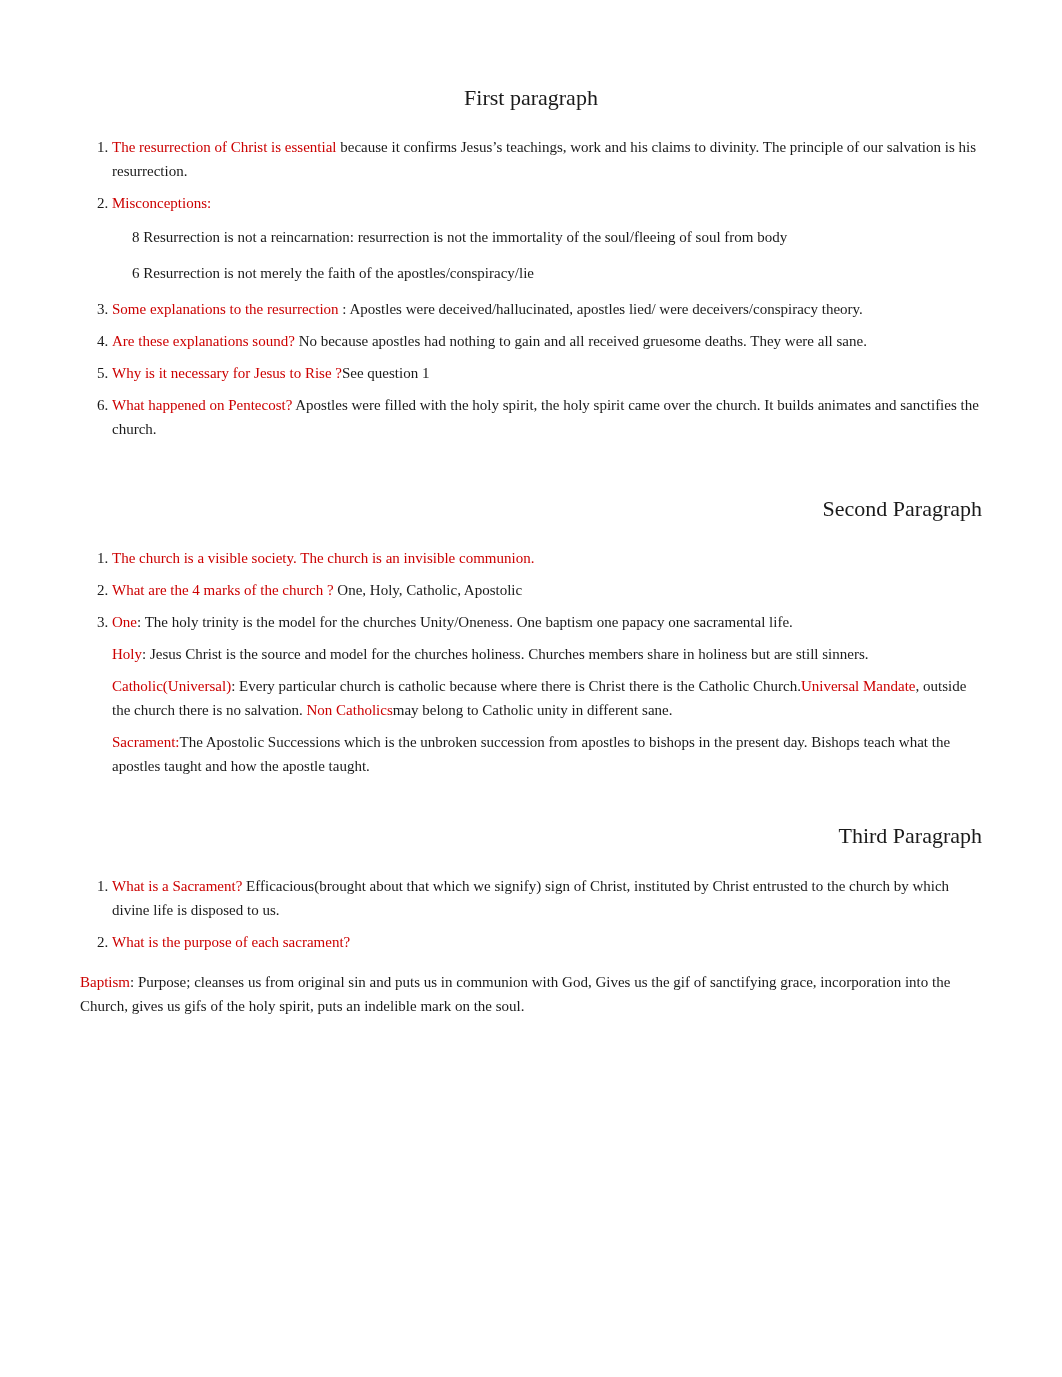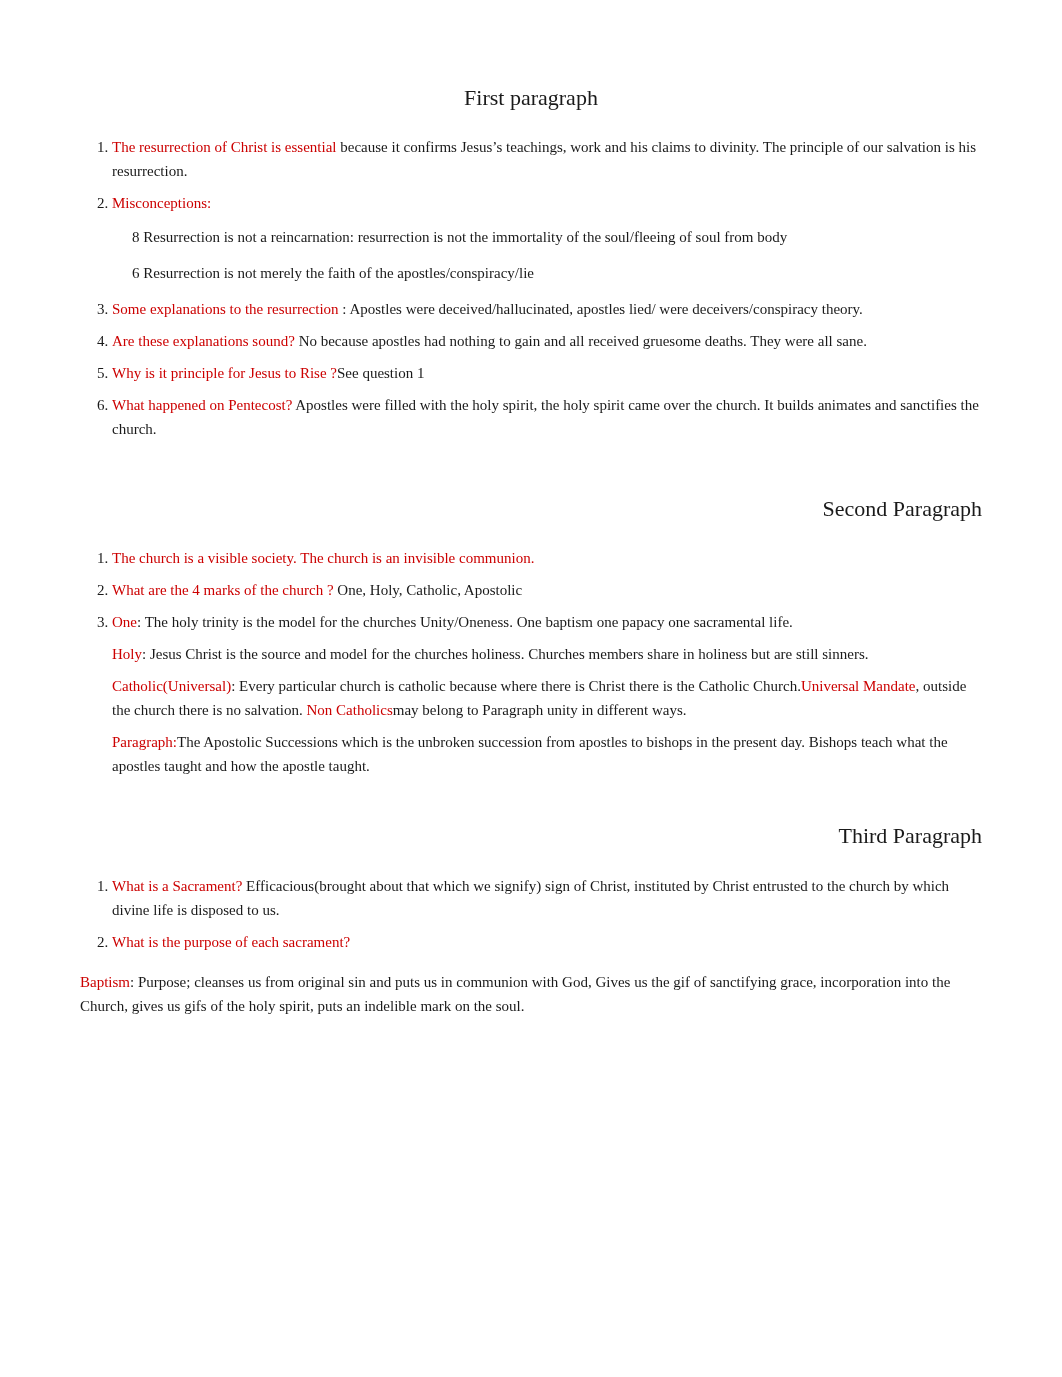--- a/index.html
+++ b/index.html
@@ -80,21 +80,21 @@
         <p>6 Resurrection is not merely the faith of the apostles/conspiracy/lie</p>
       </div>
     </li>
     <li>
       <span class="red">Some explanations to the resurrection</span><span>  : Apostles were deceived/hallucinated, apostles lied/ were deceivers/conspiracy theory.</span>
     </li>
     <li>
       <span class="red">Are these explanations sound?</span><span>  No because apostles had nothing to gain and all received gruesome deaths. They were all sane.</span>
     </li>
     <li>
-      <span class="red">Why is it principle for Jesus to Rise ?</span><span>See question 1</span>
+      <span class="red">Why is it necessary for Jesus to Rise ?</span><span>See question 1</span>
     </li>
     <li>
       <span class="red">What happened on Pentecost?</span><span>   Apostles were filled with the holy spirit, the holy spirit came over the church. It builds animates and sanctifies the church.</span>
     </li>
   </ol>
 </div>
 
 <div style="margin-top: 50px;">
   <h2 class="section-title-left">Second Paragraph</h2>
 
@@ -106,24 +106,24 @@
       <span class="red">What are the 4 marks of the church ?</span><span>  One, Holy, Catholic, Apostolic</span>
     </li>
     <li>
       <span class="red">One</span><span>: The holy trinity is the model for the churches Unity/Oneness. One baptism one papacy one sacramental life.</span>
 
       <div style="margin-top: 8px;">
         <p>
           <span class="red">Holy</span><span>: Jesus Christ is the source and model for the churches holiness. Churches members share in holiness but are still sinners.</span>
         </p>
         <p style="margin-top: 8px;">
-          <span class="red">Catholic(Universal)</span><span>: Every particular church is catholic because where there is Christ there is the Catholic Church.</span><span class="red">Universal Mandate</span><span>, outside the church there is no salvation.   </span><span class="red">Non Catholics</span><span>may belong to Paragraph unity in different ways.</span>
+          <span class="red">Catholic(Universal)</span><span>: Every particular church is catholic because where there is Christ there is the Catholic Church.</span><span class="red">Universal Mandate</span><span>, outside the church there is no salvation.   </span><span class="red">Non Catholics</span><span>may belong to Catholic unity in different sane.</span>
         </p>
         <p style="margin-top: 8px;">
-          <span class="red">Paragraph:</span><span>The Apostolic Successions which is the unbroken succession from apostles to bishops in the present day. Bishops teach what the apostles taught and how the apostle taught.</span>
+          <span class="red">Sacrament:</span><span>The Apostolic Successions which is the unbroken succession from apostles to bishops in the present day. Bishops teach what the apostles taught and how the apostle taught.</span>
         </p>
       </div>
     </li>
   </ol>
 </div>
 
 <div style="margin-top: 30px;">
   <h2 class="section-title-left">Third Paragraph</h2>
 
   <ol>

